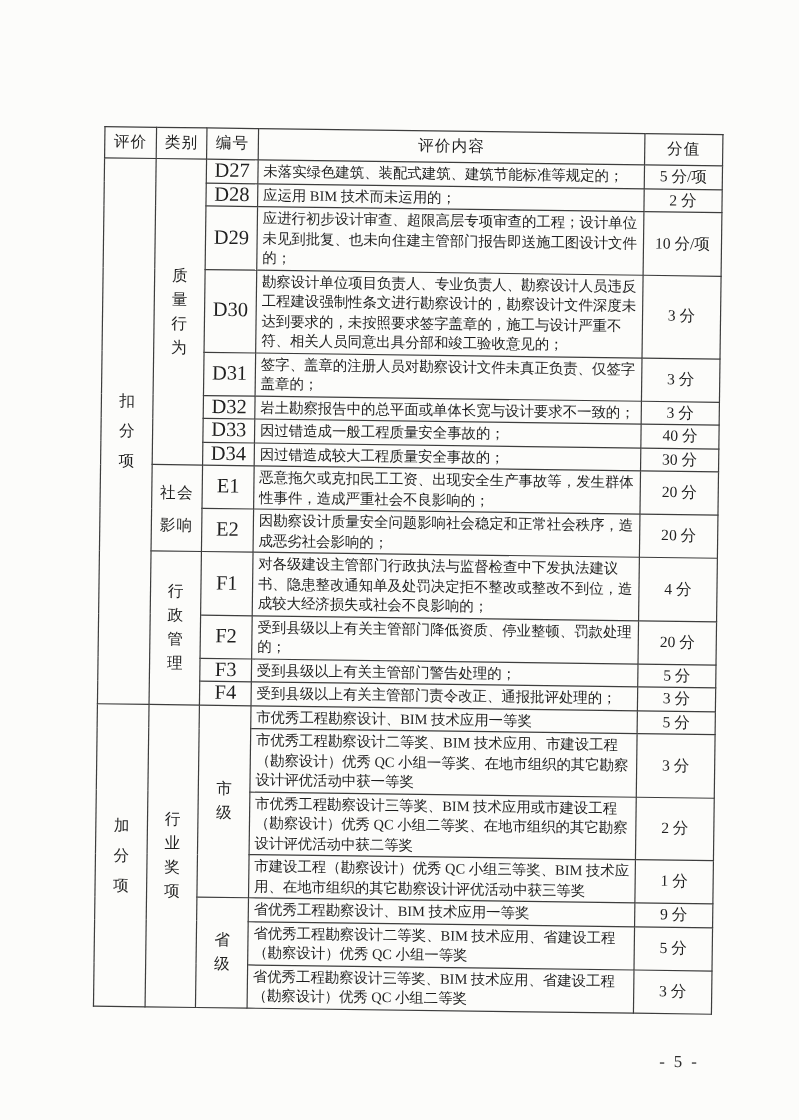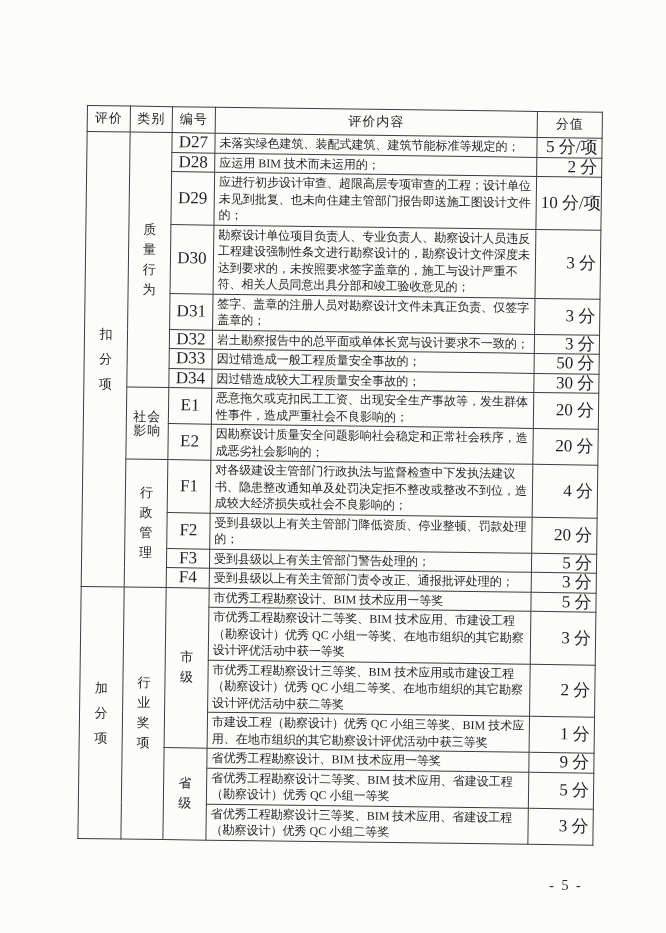--- a/index.html
+++ b/index.html
@@ -47,41 +47,41 @@
     font-family: "Liberation Serif", "DejaVu Serif", serif;
     font-size: 17px;
     padding: 1px 2px;
   }
   td.content {
     text-align: left;
     font-size: 12px;
     padding: 2px 5px 2px 4px;
   }
   td.score {
-    text-align: right;
+    text-align: center;
     white-space: nowrap;
-    font-size: 17px;
+    font-size: 13px;
   }
   td.vcell {
     text-align: center;
   }
   .vlabel {
     margin: 0 auto;
     width: 1.15em;
     word-break: break-all;
     line-height: 25px;
     font-size: 13px;
     text-align: center;
   }
   .vlabel.cat {
     line-height: 20px;
   }
   .vlabel.two {
     width: 2.3em;
-    line-height: 14px;
+    line-height: 27px;
     letter-spacing: 1px;
   }
   .page-num {
     position: absolute;
     left: 536px;
     top: 878px;
     width: 60px;
     text-align: center;
     font-size: 14px;
     letter-spacing: 2px;
@@ -141,21 +141,21 @@
         <td class="score">3 分</td>
       </tr>
       <tr>
         <td class="code">D32</td>
         <td class="content">岩土勘察报告中的总平面或单体长宽与设计要求不一致的；</td>
         <td class="score">3 分</td>
       </tr>
       <tr>
         <td class="code">D33</td>
         <td class="content">因过错造成一般工程质量安全事故的；</td>
-        <td class="score">50 分</td>
+        <td class="score">40 分</td>
       </tr>
       <tr>
         <td class="code">D34</td>
         <td class="content">因过错造成较大工程质量安全事故的；</td>
         <td class="score">30 分</td>
       </tr>
 
       <tr>
         <td class="vcell" rowspan="2">
           <div class="vlabel cat two">社会影响</div>

